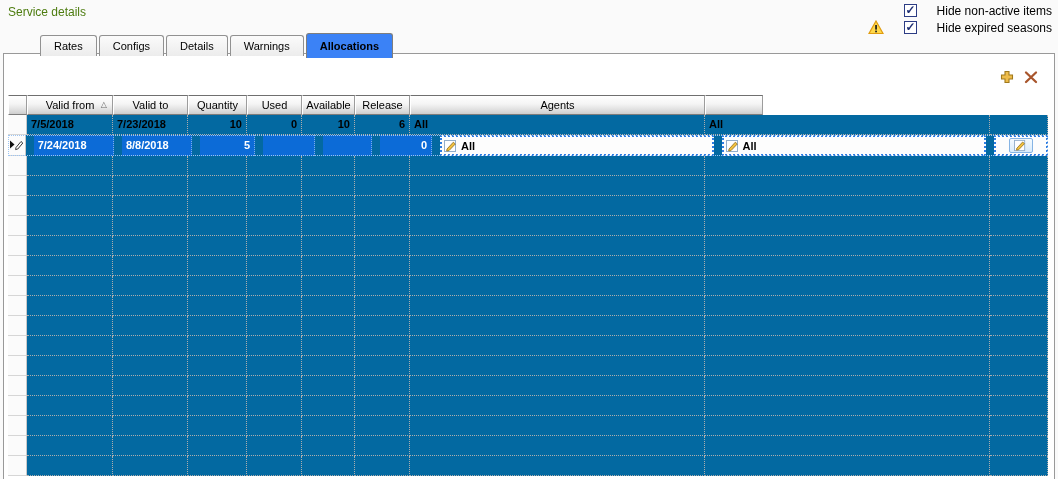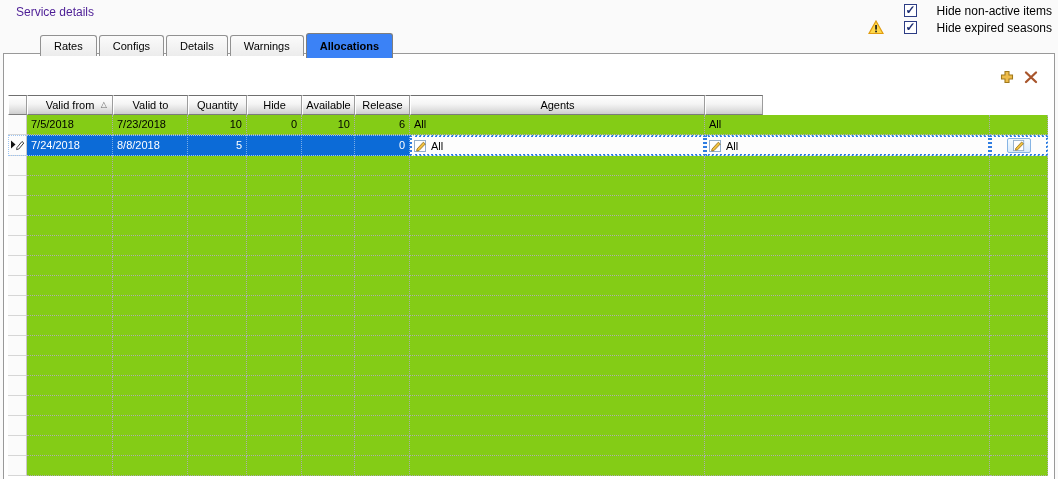--- a/index.html
+++ b/index.html
@@ -8,21 +8,21 @@
     font-family: "Liberation Sans", sans-serif;
     font-size: 11px;
     color: #000;
     background: #fafafa;
     position: relative;
   }
 
   
   .service-label {
     position: absolute; left: 8px; top: 5px;
-    font-size: 12px; color: #4c1d95; margin-left: 8px;
+    font-size: 12px; color: #4d7c0f;
   }
   .filters {
     position: absolute; right: 6px; top: 2px;
     display: flex; flex-direction: column; align-items: flex-end;
   }
   .filter-row { display: flex; align-items: center; gap: 20px; height: 17px; font-size: 12px; }
   .checkbox {
     width: 13px; height: 13px; background: #fff;
     border: 1px solid #2c3c84; position: relative; display: inline-block;
   }
@@ -70,33 +70,33 @@
   .hrow { display: flex; height: 20px; }
   .hcell {
     background: linear-gradient(to bottom, #ffffff 0%, #f4f4f4 45%, #dadada 85%, #cecece 100%);
     border-top: 1px solid #6f6f6f; border-bottom: 1px solid #7c7c7c;
     border-right: 1px solid #9c9c9c; border-left: 1px solid #fff;
     text-align: center; line-height: 18px; position: relative;
     overflow: hidden; white-space: nowrap;
   }
   .sort-glyph { position: absolute; right: 5px; top: 4px; font-size: 8px; color: #6a6a6a; line-height: 10px; }
 
-  .row { display: flex; height: 20px; background: #84cc16; }
+  .row { display: flex; height: 20px; background: #0369a1; font-weight: bold; }
   .cell {
     border-right: 1px dotted #adadad; border-bottom: 1px dotted #adadad;
     line-height: 19px; padding: 0 4px; overflow: hidden; white-space: nowrap;
   }
   .num { text-align: right; }
   .sel-cell {
     background: #fbfbfb; border-right: 1px solid #c9c9c9;
     border-bottom: 1px solid #d6d6d6; padding: 0;
   }
 
   
-  .row.selected { height: 21px; outline: 1px dotted #9cc4f2; outline-offset: -1px; }
+  .row.selected { height: 21px; outline: 1px dotted #9cc4f2; outline-offset: -1px; gap: 8px; }
   .row.selected .blue {
     background: #0c6bd7; color: #fff;
     border-right: 1px dotted #79aeea; border-bottom: none;
     line-height: 21px;
   }
   .row.selected .sel-cell {
     background: #fcfcfc; border-right: 1px solid #c9c9c9; border-bottom: 1px solid #d6d6d6;
     display: flex; align-items: center; justify-content: center;
   }
   .edit-cell {
@@ -180,21 +180,21 @@
   <div class="grid">
 
     <div class="hrow">
       <div class="hcell w-sel"></div>
       <div class="hcell w-vfrom">
         <span>Valid from</span>
         <span class="sort-glyph">△</span>
       </div>
       <div class="hcell w-vto">Valid to</div>
       <div class="hcell w-qty">Quantity</div>
-      <div class="hcell w-used">Hide</div>
+      <div class="hcell w-used">Used</div>
       <div class="hcell w-avail">Available</div>
       <div class="hcell w-rel">Release</div>
       <div class="hcell w-agents">Agents</div>
       <div class="hcell w-edit"></div>
     </div>
 
     <div class="row">
       <div class="cell w-sel sel-cell"></div>
       <div class="cell w-vfrom">7/5/2018</div>
       <div class="cell w-vto">7/23/2018</div>

